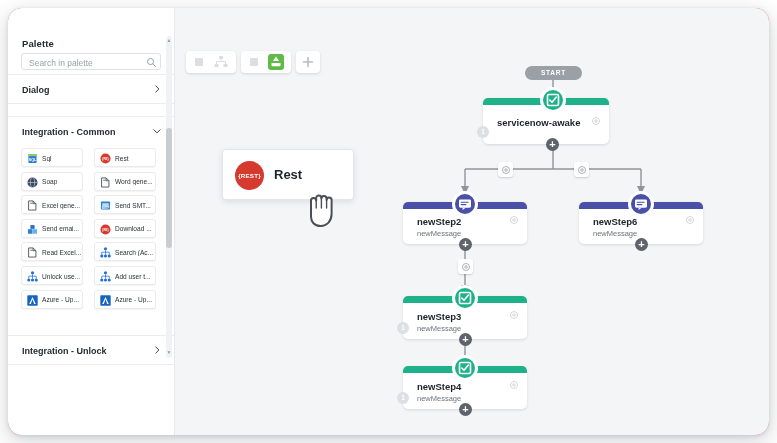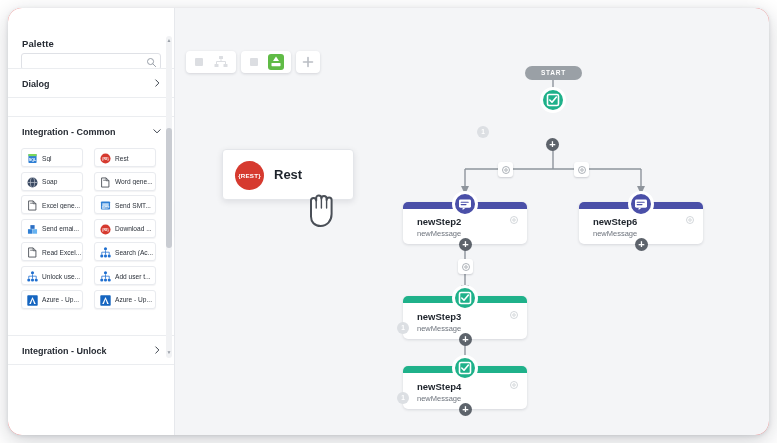--- a/index.html
+++ b/index.html
@@ -87,21 +87,21 @@
     left: 14px; top: 10px;
     font-size: 9px;
     font-weight: bold;
     color: #262b33;
   }
   .accordion-row .acc-chev {
     position: absolute;
     right: 13px; top: 9px;
     width: 10px; height: 10px;
   }
-  #acc-dialog { top: 60px; }
+  #acc-dialog { top: 66px; }
   #acc-common { top: 108px; border-bottom: none; }
   #acc-uipath { top: 327px; }
 
   
   #palette-grid {
     position: absolute;
     left: 0; top: 140px;
     width: 160px;
     height: 186px;
     background: #fff;
@@ -331,20 +331,21 @@
 </head>
 <body>
 
 <div id="app-window">
 
   <div id="palette">
 
     <div class="palette-title">Palette</div>
 
     <div class="palette-search">
+      <input type="text" value="" placeholder="Search in palette" style="">
       <span class="search-icon-box">
         <svg width="11" height="11" viewBox="0 0 16 16">
           <circle cx="6.6" cy="6.6" r="4.4" fill="none" stroke="#8d949e" stroke-width="1.3"></circle>
           <line x1="10" y1="10" x2="14" y2="14" stroke="#8d949e" stroke-width="1.3" stroke-linecap="round"></line>
         </svg>
       </span>
     </div>
 
     <div class="accordion-row" id="acc-dialog">
       <span class="acc-label">Dialog</span>
@@ -600,20 +601,30 @@
       <line x1="290" y1="161" x2="290" y2="182" stroke="#8e949c" stroke-width="1.4" marker-end="url(#arrow)"></line>
       <line x1="466" y1="161" x2="466" y2="182" stroke="#8e949c" stroke-width="1.4" marker-end="url(#arrow)"></line>
 
       <line x1="290" y1="236" x2="290" y2="281" stroke="#8e949c" stroke-width="1.4" marker-end="url(#arrow)"></line>
 
       <line x1="290" y1="331" x2="290" y2="352" stroke="#8e949c" stroke-width="1.4"></line>
     </svg>
 
     <div class="start-pill">START</div>
 
+    <div class="node teal" style="left:308px; top:90px; width:126px; height:46px;">
+      <div class="node-bar"></div>
+      <div class="node-title" style="left:14px; top:19px;">servicenow-awake</div>
+      <div class="node-gear" style="right:8px; top:18px;">
+        <svg width="10" height="10" viewBox="0 0 16 16">
+          <circle cx="8" cy="8" r="5.6" fill="none" stroke="#c8ccd2" stroke-width="1.3"></circle>
+          <circle cx="8" cy="8" r="2" fill="none" stroke="#c8ccd2" stroke-width="1.3"></circle>
+        </svg>
+      </div>
+    </div>
     <div class="node-icon teal-i" style="left:365px; top:79px; background:#1fb18a;">
       <svg width="20" height="20" viewBox="0 0 20 20">
         <rect x="4.5" y="4.5" width="11" height="11" rx="1.5" fill="none" stroke="#ffffff" stroke-width="1.6"></rect>
         <polyline points="6.8,10 9,12.2 13.4,7" fill="none" stroke="#ffffff" stroke-width="1.6" stroke-linecap="round" stroke-linejoin="round"></polyline>
       </svg>
     </div>
     <div class="node-badge" style="left:302px; top:118px;">1</div>
     <div class="plus-btn" style="left:371px; top:130px;">+</div>
 
     <div class="gear-chip" style="left:323px; top:154px;">

